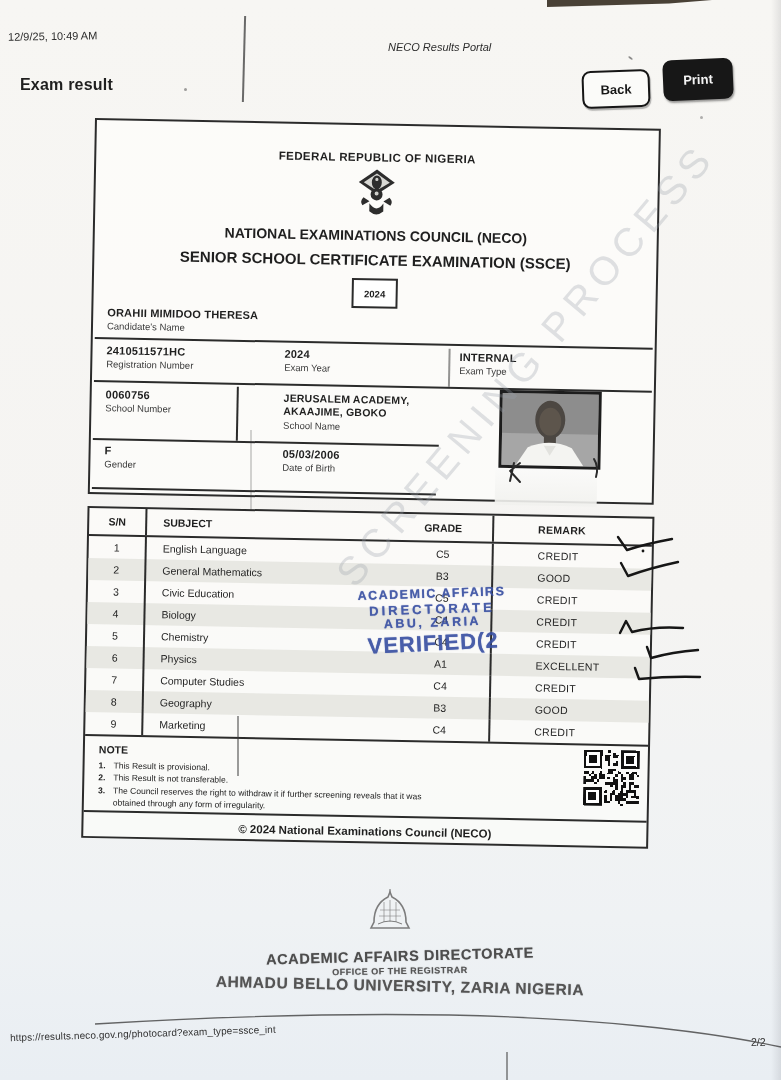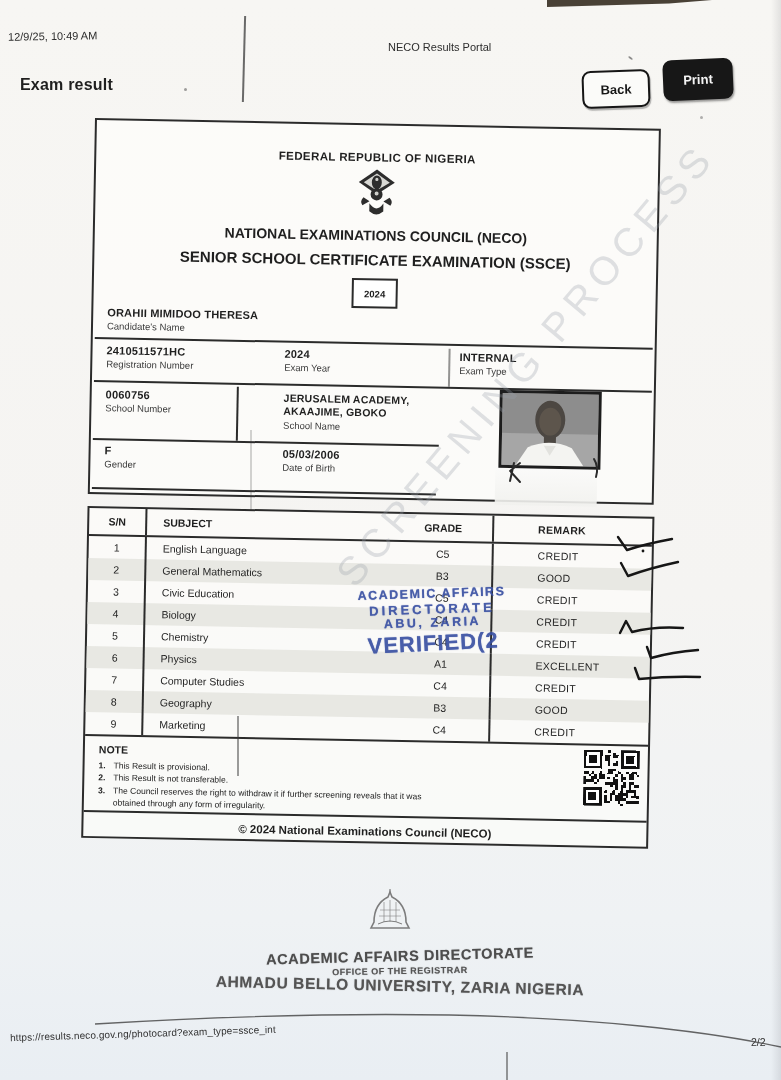--- a/index.html
+++ b/index.html
@@ -4,21 +4,21 @@
 <style>
   html,body{margin:0;padding:0;width:781px;height:1080px;overflow:hidden;}
   body{font-family:"Liberation Sans",sans-serif;color:#1f1f1f;
        background:linear-gradient(180deg,#f7f6f3 0%,#f5f4f2 55%,#eff2f4 85%,#e9eef3 100%);}
   .screen{position:relative;width:781px;height:1080px;overflow:hidden;}
   .edge-shadow{position:absolute;top:0;right:0;width:10px;height:100%;
        background:linear-gradient(90deg,transparent,rgba(70,70,80,.12));z-index:8;}
 
   
   .timestamp{position:absolute;left:8px;top:30px;font-size:11px;color:#2d2d2d;transform:rotate(-1deg);}
-  .portal-title{position:absolute;left:388px;top:41px;font-size:11px;color:#2d2d2d;}
+  .portal-title{position:absolute;left:388px;top:41px;font-size:11px;color:#2d2d2d;font-style:italic;}
   .page-heading{position:absolute;left:20px;top:76px;font-size:16px;font-weight:bold;letter-spacing:.2px;}
   .btn{position:absolute;display:flex;align-items:center;justify-content:center;
        font-family:"Liberation Sans",sans-serif;font-weight:bold;font-size:13px;cursor:pointer;}
   .back-btn{left:582px;top:70px;width:68px;height:38px;background:#fbfbf9;color:#161616;
        border:2.5px solid #161616;border-radius:9px;transform:rotate(-2deg);box-shadow:1px 2px 1px rgba(90,90,90,.45);}
   .print-btn{left:663px;top:59px;width:70px;height:41px;background:#171717;color:#f4f4f4;
        border:none;border-radius:9px;transform:rotate(-2.5deg);box-shadow:1px 2px 2px rgba(60,60,60,.5);}
 
   
   .scan-strip{position:absolute;left:547px;top:0;width:165px;height:7px;background:#3a3126;

